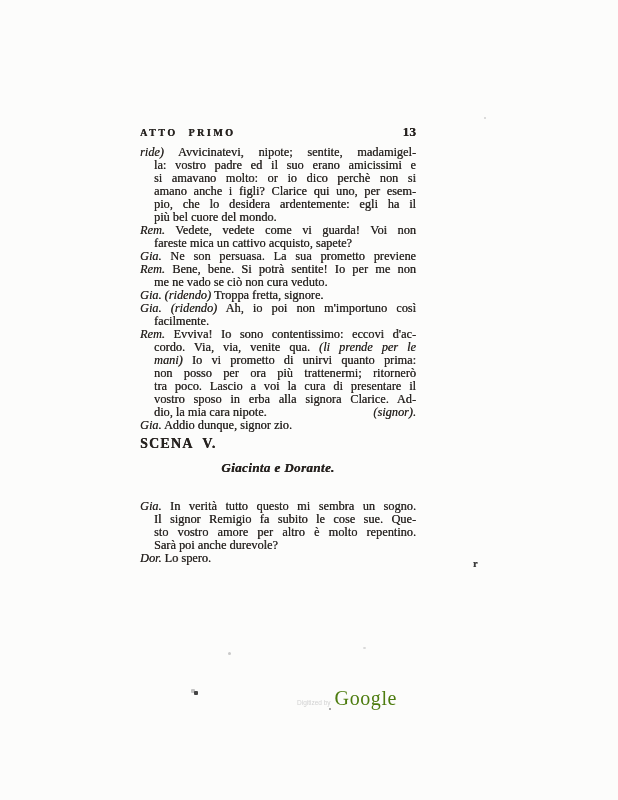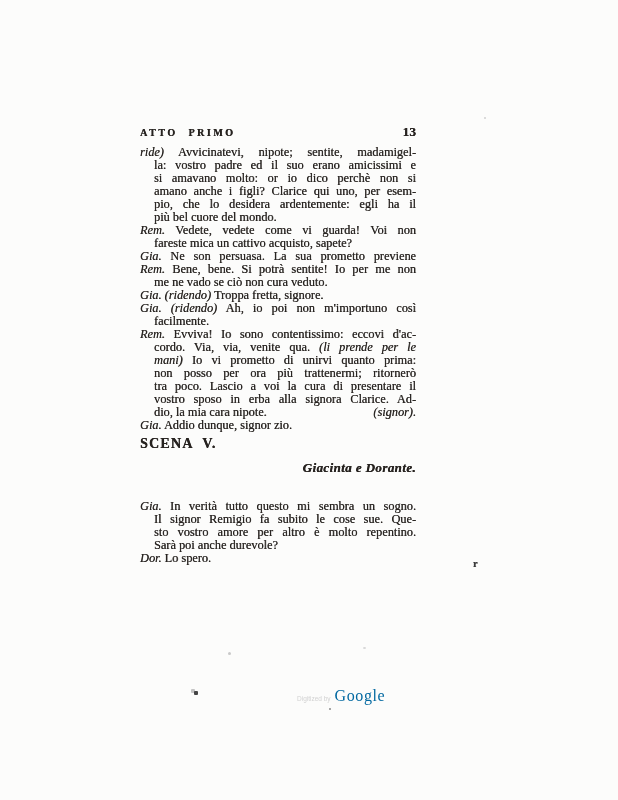--- a/index.html
+++ b/index.html
@@ -31,32 +31,32 @@
   .ln.split{ display:flex; }
   .ln .push{ margin-left:auto; }
   .it{ font-style:italic; }
 
   .scene-heading{
     margin-top:4px; text-align:left; font-size:14px; line-height:16px;
     font-weight:bold; letter-spacing:1.2px; word-spacing:5px;
     text-shadow:0.3px 0 0 currentColor;
   }
   .scene-subtitle{
-    margin-top:9px; text-align:right; font-size:13px; line-height:14px;
+    margin-top:9px; text-align:center; font-size:13px; line-height:14px;
     font-weight:bold; font-style:italic; letter-spacing:0.4px;
     text-shadow:0.3px 0 0 currentColor;
   }
   #group2{ margin-top:25px; }
 
   .watermark{
     position:absolute; left:297px; top:687px;
     display:flex; align-items:baseline; gap:4px;
   }
   .wm-prefix{ font-size:6.5px; color:#d2d2d2; font-family:"Liberation Sans",sans-serif; }
-  .wm-brand{ font-size:16px; color:#0369a1; letter-spacing:0.6px; }
+  .wm-brand{ font-size:20px; color:#4d7c0f; letter-spacing:0.6px; }
 
   .speck{ position:absolute; border-radius:50%; }
   .speck-a{ left:228px; top:652px; width:3px; height:3px; background:#c9c9c9; }
   .speck-b{ left:363px; top:647px; width:3px; height:2px; background:#d7d7d7; }
   .speck-c{ left:484px; top:117px; width:2px; height:2px; background:#d0d0d0; }
   .dot-dark{ left:194px; top:691px; width:4px; height:4px; background:#454545; border-radius:1px;
              box-shadow:-3px -2px 0 0 #c4c4c4; }
   .dot-small{ left:329px; top:708px; width:2px; height:2px; background:#8a8a8a; }
   .stray-glyph{
     position:absolute; left:473px; top:558px; font-size:10px; font-weight:bold;

